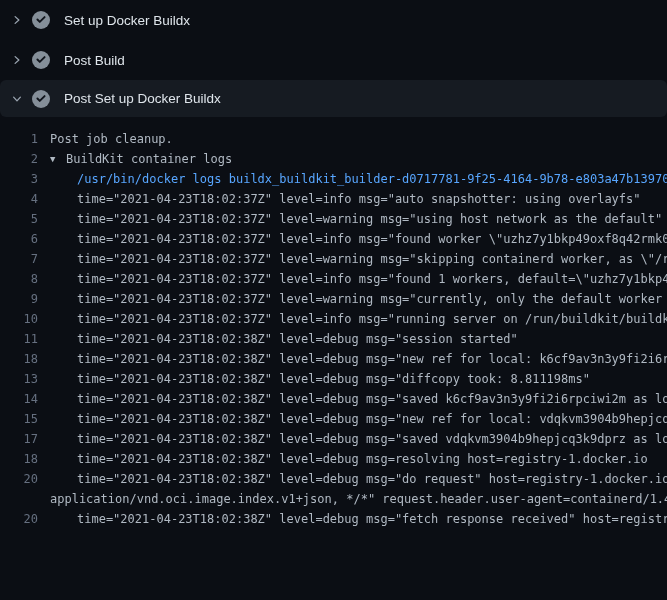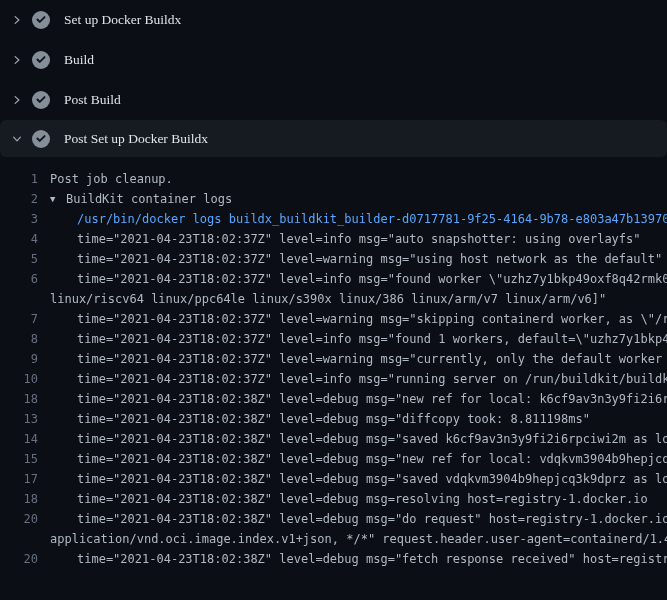--- a/index.html
+++ b/index.html
@@ -2,21 +2,21 @@
 <html><head>
 <meta charset="utf-8">
 <style>
   html,body{margin:0;padding:0;background:#0b0e14;}
   .screen{
     width:667px;height:600px;overflow:hidden;position:relative;
     background:var(--page-bg,#0b0e14);
     font-family:"Liberation Sans",sans-serif;
   }
   
-  .steps{width:100%;font-family:Liberation Serif, serif;}
+  .steps{width:100%;}
   .step{
     height:40px;display:flex;align-items:center;
     padding-left:10px;box-sizing:border-box;cursor:pointer;
     color:var(--step-text,#dfe5eb);font-size:13.5px;
   }
   .step.expanded{
     height:37px;background:var(--header-bg,#161b22);border-radius:6px;text-align:center;
   }
   .chev{
     width:14px;height:14px;flex:none;display:flex;align-items:center;justify-content:center;
@@ -57,62 +57,48 @@
         </span>
     <span class="status-ico">
           <svg width="18" height="18" viewBox="0 0 16 16">
             <circle cx="8" cy="8" r="8" fill="#858f99"></circle>
             <path d="M11.2 5.4 L6.9 9.7 L4.8 7.6" stroke="#10141b" stroke-width="1.7" fill="none" stroke-linecap="round" stroke-linejoin="round"></path>
           </svg>
         </span>
     <span class="step-label">Set up Docker Buildx</span>
   </div>
 
+
   <div class="step">
     <span class="chev">
           <svg width="12" height="12" viewBox="0 0 16 16" fill="none">
             <path d="M5.5 3.5 L10.5 8 L5.5 12.5" stroke="currentColor" stroke-width="1.7" stroke-linecap="round" stroke-linejoin="round"></path>
           </svg>
         </span>
     <span class="status-ico">
           <svg width="18" height="18" viewBox="0 0 16 16">
             <circle cx="8" cy="8" r="8" fill="#858f99"></circle>
             <path d="M11.2 5.4 L6.9 9.7 L4.8 7.6" stroke="#10141b" stroke-width="1.7" fill="none" stroke-linecap="round" stroke-linejoin="round"></path>
           </svg>
         </span>
-    <span class="step-label">Build</span>
-  </div>
-
-  <div class="step">
+    <span class="step-label">Post Build</span>
+  </div>
+
+  <div class="step expanded">
     <span class="chev">
           <svg width="12" height="12" viewBox="0 0 16 16" fill="none">
-            <path d="M5.5 3.5 L10.5 8 L5.5 12.5" stroke="currentColor" stroke-width="1.7" stroke-linecap="round" stroke-linejoin="round"></path>
+            <path d="M3.5 5.5 L8 10.5 L12.5 5.5" stroke="currentColor" stroke-width="1.7" stroke-linecap="round" stroke-linejoin="round"></path>
           </svg>
         </span>
     <span class="status-ico">
           <svg width="18" height="18" viewBox="0 0 16 16">
             <circle cx="8" cy="8" r="8" fill="#858f99"></circle>
             <path d="M11.2 5.4 L6.9 9.7 L4.8 7.6" stroke="#10141b" stroke-width="1.7" fill="none" stroke-linecap="round" stroke-linejoin="round"></path>
           </svg>
         </span>
-    <span class="step-label">Post Build</span>
-  </div>
-
-  <div class="step expanded">
-    <span class="chev">
-          <svg width="12" height="12" viewBox="0 0 16 16" fill="none">
-            <path d="M3.5 5.5 L8 10.5 L12.5 5.5" stroke="currentColor" stroke-width="1.7" stroke-linecap="round" stroke-linejoin="round"></path>
-          </svg>
-        </span>
-    <span class="status-ico">
-          <svg width="18" height="18" viewBox="0 0 16 16">
-            <circle cx="8" cy="8" r="8" fill="#858f99"></circle>
-            <path d="M11.2 5.4 L6.9 9.7 L4.8 7.6" stroke="#10141b" stroke-width="1.7" fill="none" stroke-linecap="round" stroke-linejoin="round"></path>
-          </svg>
-        </span>
     <span class="step-label">Post Set up Docker Buildx</span>
   </div>
 </div>
   <div class="log" id="log">
   <div class="lrow">
     <span class="lnum">1</span>
     <span class="ltxt">Post job cleanup.</span>
   </div>
 
   <div class="lrow">
@@ -133,24 +119,20 @@
   <div class="lrow">
     <span class="lnum">5</span>
     <span class="ltxt ind">time="2021-04-23T18:02:37Z" level=warning msg="using host network as the default"</span>
   </div>
 
   <div class="lrow">
     <span class="lnum">6</span>
     <span class="ltxt ind">time="2021-04-23T18:02:37Z" level=info msg="found worker \"uzhz7y1bkp49oxf8q42rmk0xjd\",</span>
   </div>
 
-  <div class="lrow">
-    <span class="lnum"></span>
-    <span class="ltxt">linux/riscv64 linux/ppc64le linux/s390x linux/386 linux/arm/v7 linux/arm/v6]"</span>
-  </div>
 
   <div class="lrow">
     <span class="lnum">7</span>
     <span class="ltxt ind">time="2021-04-23T18:02:37Z" level=warning msg="skipping containerd worker, as \"/run/c</span>
   </div>
 
   <div class="lrow">
     <span class="lnum">8</span>
     <span class="ltxt ind">time="2021-04-23T18:02:37Z" level=info msg="found 1 workers, default=\"uzhz7y1bkp49ox</span>
   </div>
@@ -158,20 +140,24 @@
   <div class="lrow">
     <span class="lnum">9</span>
     <span class="ltxt ind">time="2021-04-23T18:02:37Z" level=warning msg="currently, only the default worker can</span>
   </div>
 
   <div class="lrow">
     <span class="lnum">10</span>
     <span class="ltxt ind">time="2021-04-23T18:02:37Z" level=info msg="running server on /run/buildkit/buildkitd</span>
   </div>
 
+  <div class="lrow">
+    <span class="lnum">11</span>
+    <span class="ltxt ind">time="2021-04-23T18:02:38Z" level=debug msg="session started"</span>
+  </div>
 
   <div class="lrow">
     <span class="lnum">18</span>
     <span class="ltxt ind">time="2021-04-23T18:02:38Z" level=debug msg="new ref for local: k6cf9av3n3y9fi2i6rpci</span>
   </div>
 
   <div class="lrow">
     <span class="lnum">13</span>
     <span class="ltxt ind">time="2021-04-23T18:02:38Z" level=debug msg="diffcopy took: 8.811198ms"</span>
   </div>

